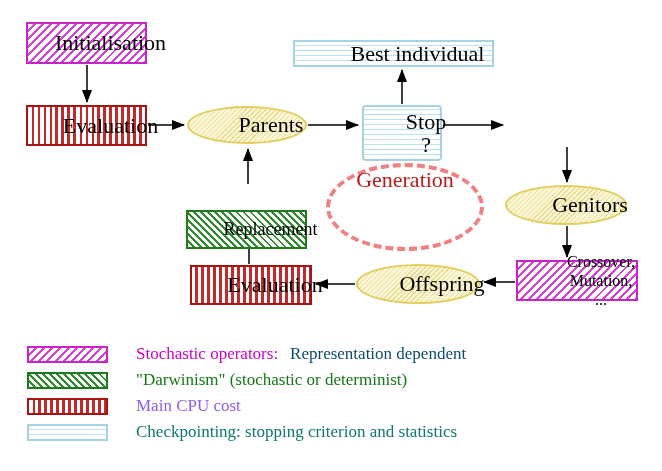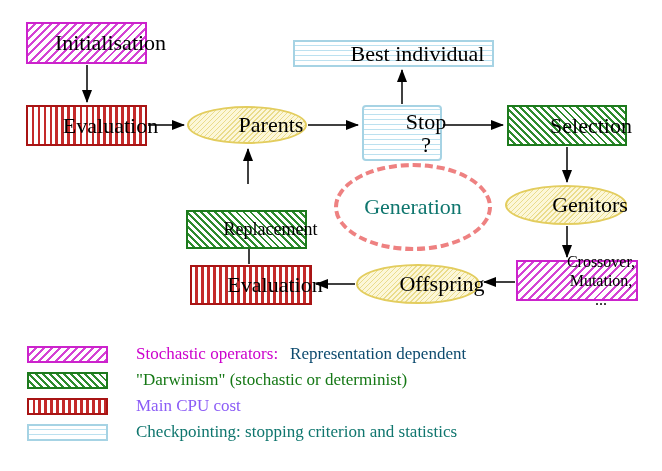--- a/index.html
+++ b/index.html
@@ -31,24 +31,24 @@
   }
   .ellipse-yellow{
     border:2px solid #e3cd5e;border-radius:50%;
     background:repeating-linear-gradient(135deg,#fcf7d9 0 2.5px,#eadc8c 2.5px 3.5px);
   }
   .font-big{font-size:22px;}
   .font-mid{font-size:18px;}
   .font-small{font-size:16px;line-height:19px;}
   
   #generation{
-    position:absolute;left:334px;top:163px;width:158px;height:88px;box-sizing:border-box;
+    position:absolute;left:326px;top:163px;width:158px;height:88px;box-sizing:border-box;
     border:4px dashed #ee8181;border-radius:50%;
-    display:flex;align-items:center;justify-content:center;
-    color:#0f766e;font-size:22px;
+    display:flex;justify-content:center;
+    color:#b91c1c;font-size:22px;
   }
   
   #arrows{position:absolute;left:0;top:0;width:662px;height:471px;pointer-events:none;}
   
   .legend-row{position:absolute;left:27px;height:18px;display:flex;align-items:center;}
   .legend-swatch{width:81px;height:17px;box-sizing:border-box;flex:0 0 81px;}
   .legend-text{margin-left:28px;font-size:17px;white-space:nowrap;}
   .legend-text2{margin-left:12px;font-size:17px;white-space:nowrap;}
   .c-magenta{color:#cc00cc;}
   .c-gold{color:#0c4a6e;}
@@ -87,21 +87,20 @@
   <div class="node hatch-magenta font-big" style="left:26px;top:22px;width:121px;height:42px;">Initialisation</div>
 
   <div class="node stripe-red font-big" style="left:26px;top:105px;width:121px;height:41px;">Evaluation</div>
 
   <div class="node ellipse-yellow font-big" style="left:187px;top:106px;width:120px;height:38px;">Parents</div>
 
   <div class="node stripe-cyan font-big" style="left:293px;top:40px;width:201px;height:27px;">Best individual</div>
 
   <div class="node stripe-cyan font-big" style="left:362px;top:105px;width:80px;height:56px;border-radius:4px;">Stop ?</div>
 
-  <div class="node hatch-green font-big" style="left:507px;top:105px;width:120px;height:41px;">Selection</div>
 
   <div class="node ellipse-yellow font-big" style="left:505px;top:185px;width:122px;height:40px;">Genitors</div>
 
   <div class="node hatch-magenta font-small" style="left:516px;top:260px;width:122px;height:41px;flex-direction:column;">
     <div>Crossover,</div>
     <div>Mutation, ...</div>
   </div>
 
   <div class="node ellipse-yellow font-big" style="left:356px;top:264px;width:124px;height:40px;">Offspring</div>
 

